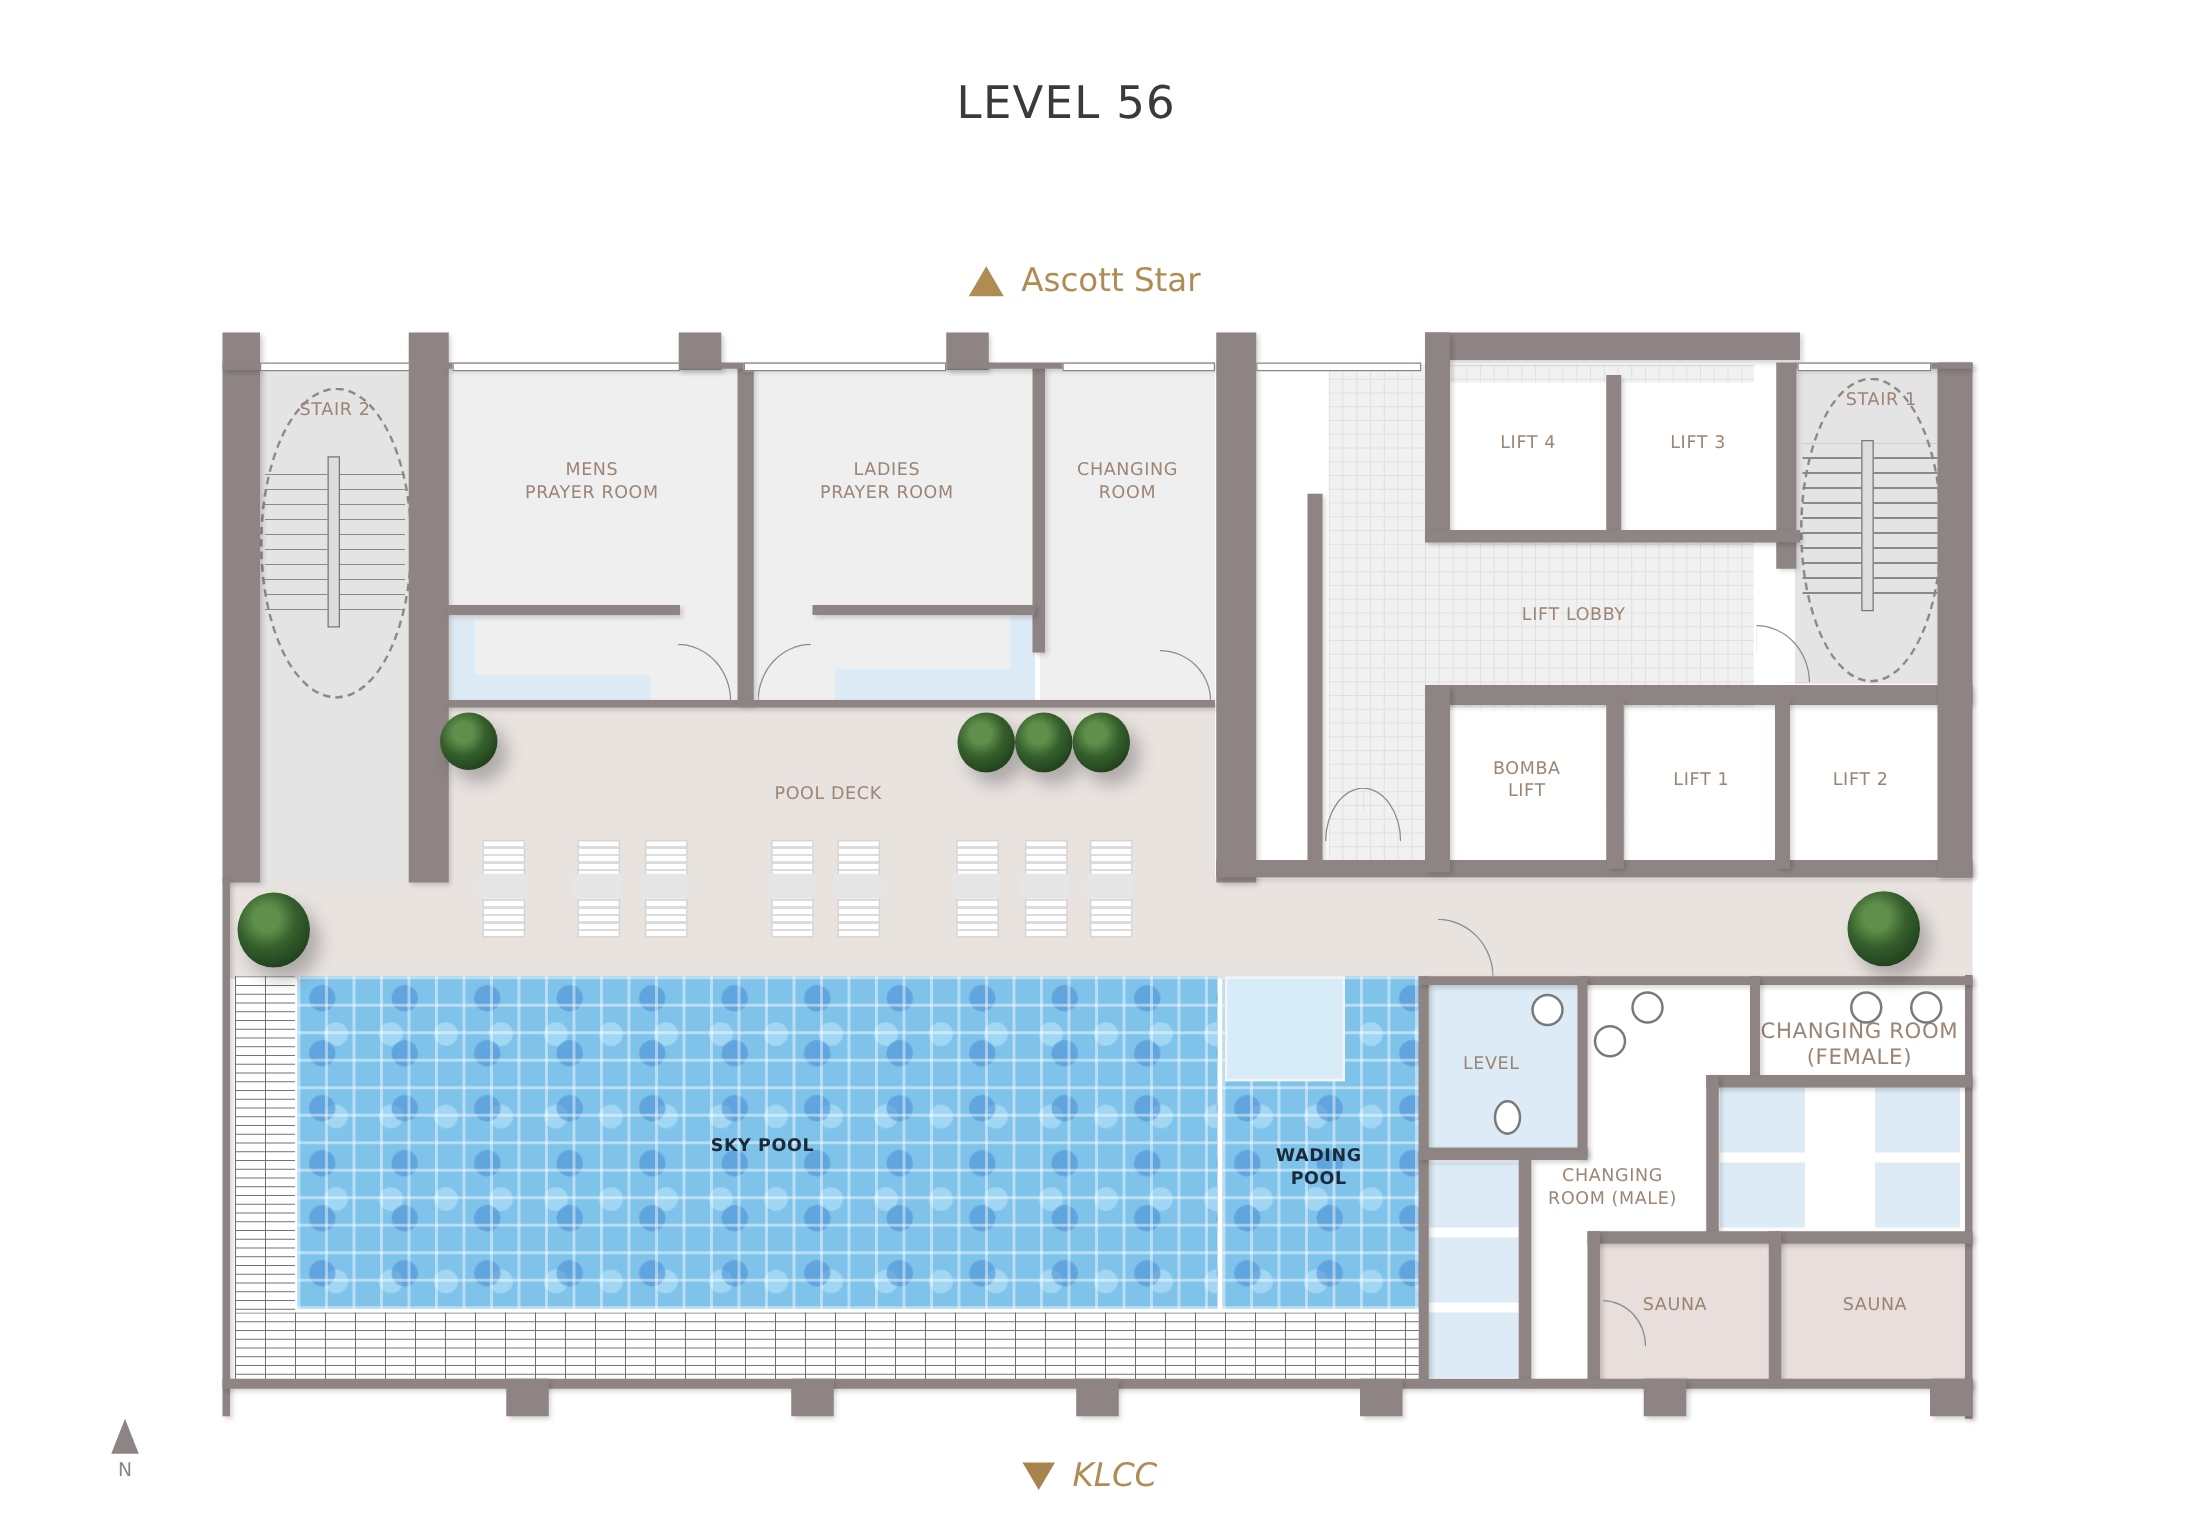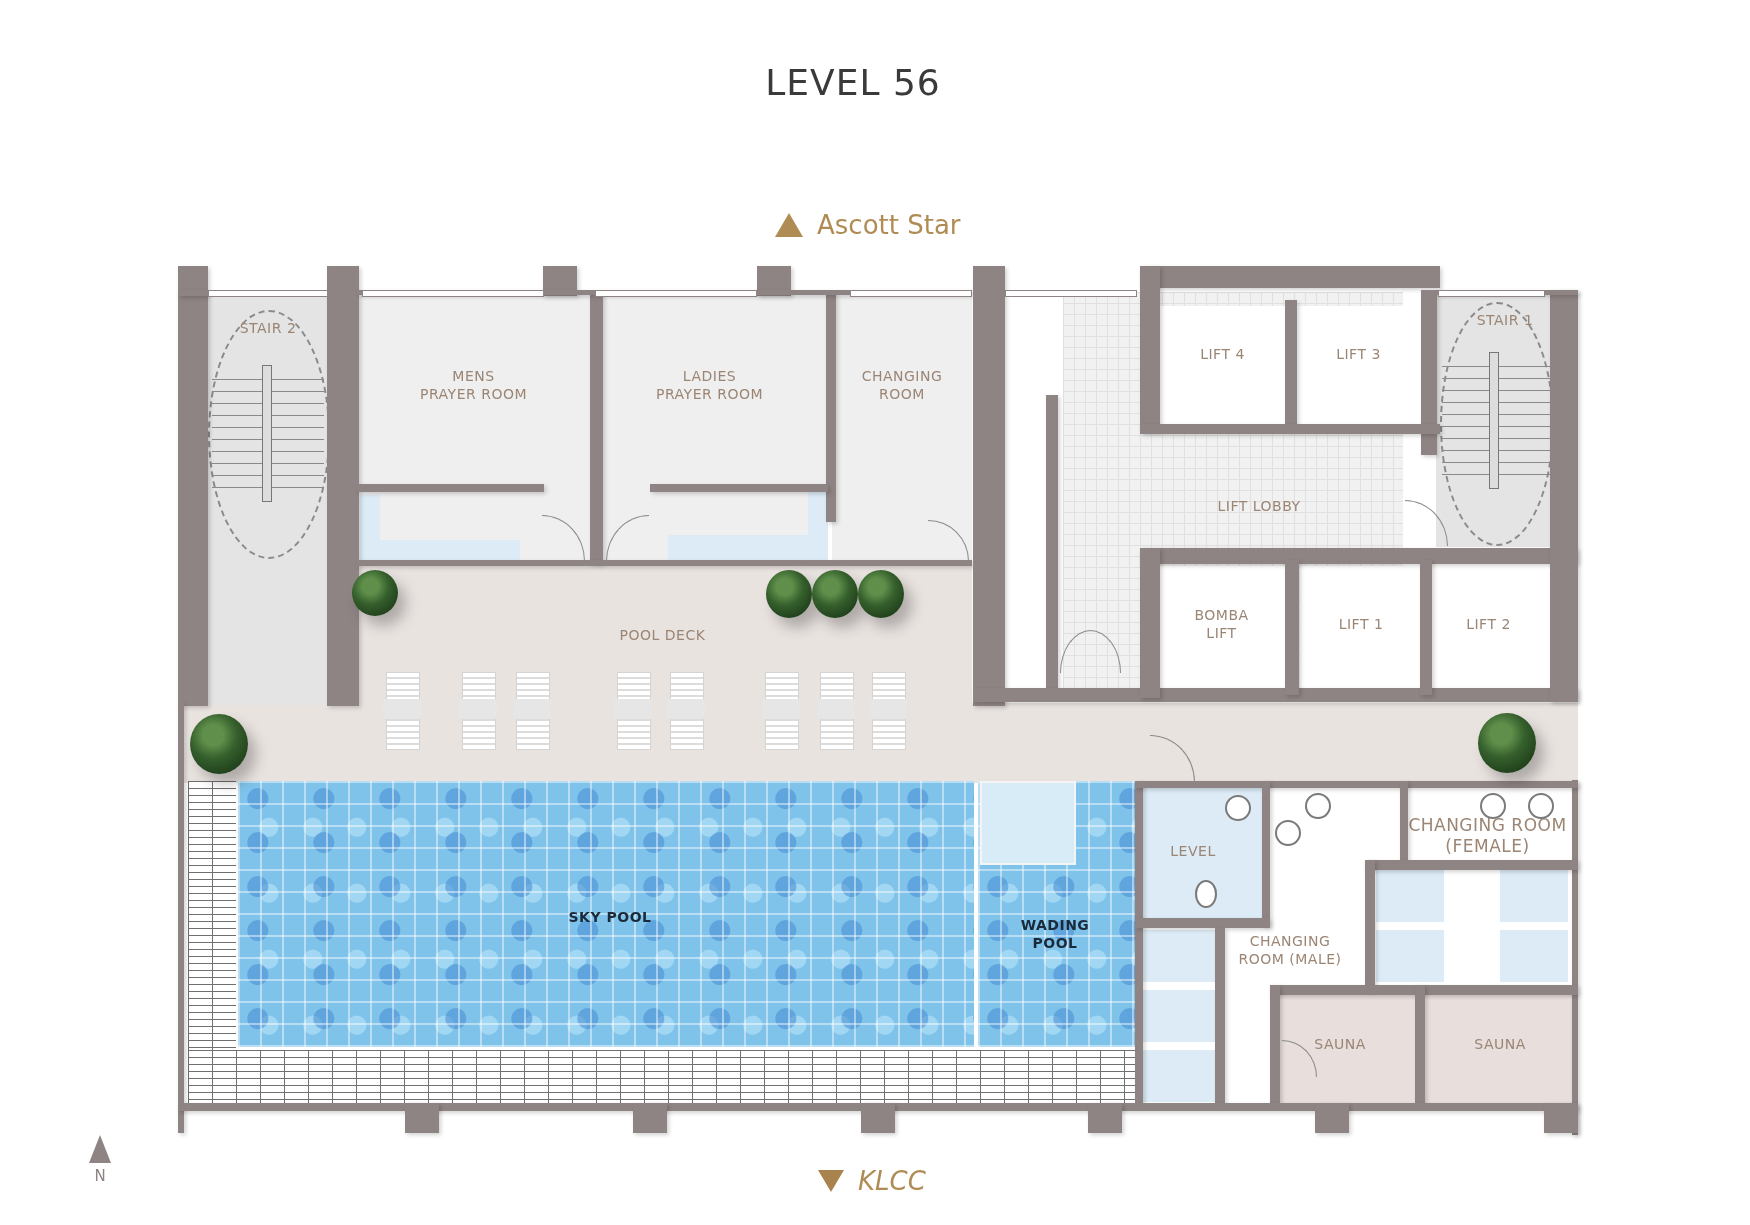--- a/index.html
+++ b/index.html
@@ -86,21 +86,21 @@
     <div>CHANGING</div>
     <div>ROOM</div>
   </div>
 
   <div class="room white" style="left:1008px; top:295px; width:55px; height:100px;"></div>
   <div class="room white" style="left:1008px; top:408px; width:38px; height:62px;"></div>
   <div class="room white" style="left:1008px; top:482px; width:38px; height:95px;"></div>
   <div class="room white" style="left:1008px; top:587px; width:38px; height:105px;"></div>
 
   <div class="room grid" style="left:1063px; top:292px; width:340px; height:400px;"></div>
-  <div class="lbl" style="left:1140px; top:498px; width:238px;">LIFT LOBBY</div>
+  <div class="lbl" style="left:1140px; top:484px; width:238px;">LIFT LOBBY</div>
 
   <div class="room white" style="left:1160px; top:306px; width:125px; height:118px;"></div>
   <div class="lbl" style="left:1160px; top:346px; width:125px;">LIFT 4</div>
   <div class="room white" style="left:1296px; top:306px; width:125px; height:118px;"></div>
   <div class="lbl" style="left:1296px; top:346px; width:125px;">LIFT 3</div>
 
   <div class="room white" style="left:1160px; top:566px; width:125px; height:122px;"></div>
   <div class="lbl" style="left:1160px; top:607px; width:123px;">
     <div>BOMBA</div>
     <div>LIFT</div>

